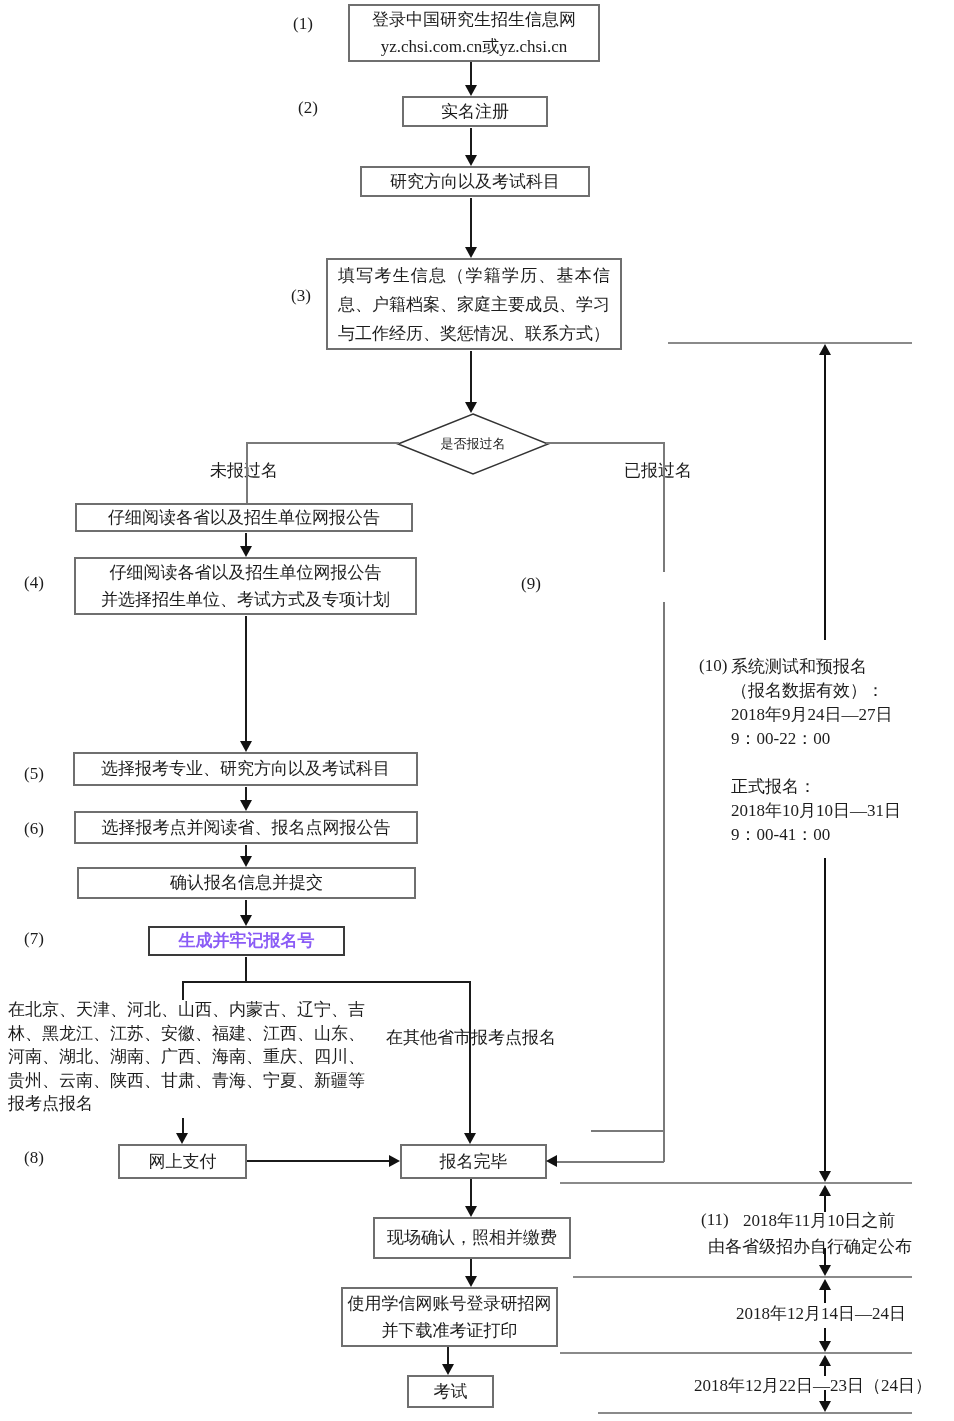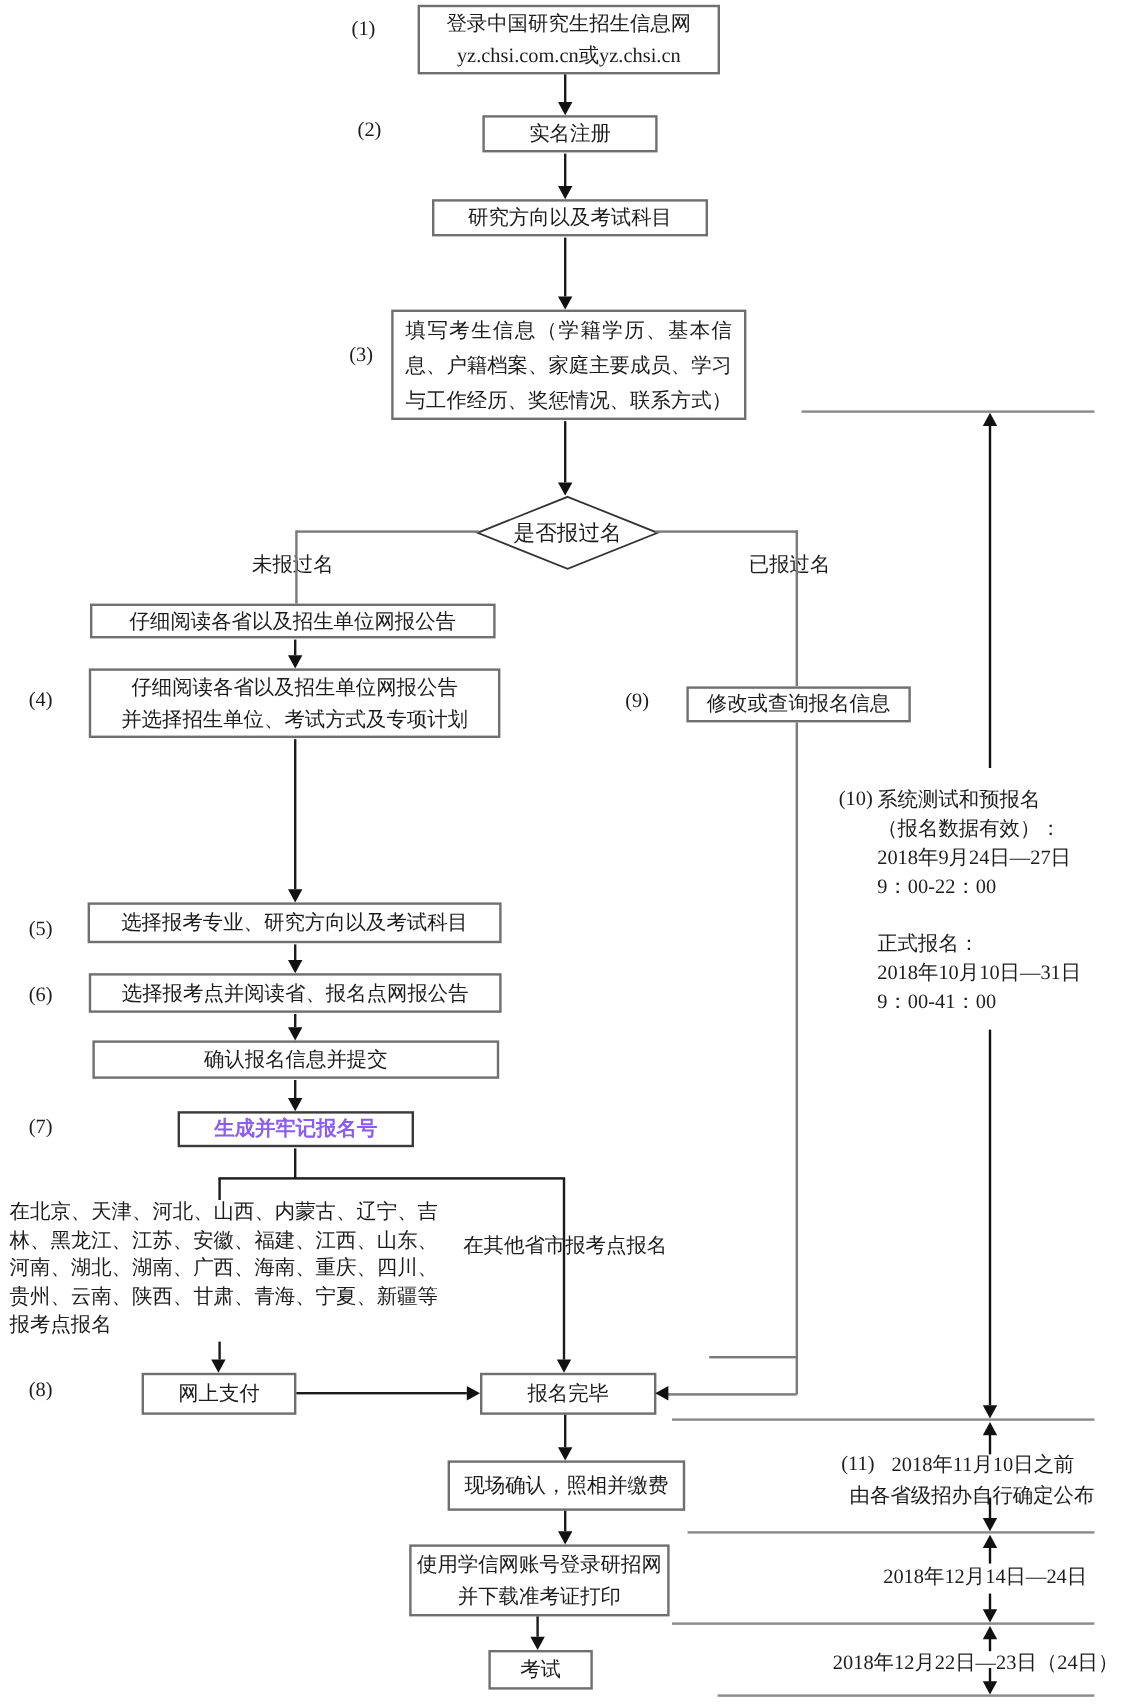--- a/index.html
+++ b/index.html
@@ -16,21 +16,21 @@
   .vl{position:absolute;width:2px;background:#1b1b1b;}
   .hl{position:absolute;height:2px;background:#1b1b1b;}
   .gray{background:#7a7a7a;}
   .tl{background:#8a8a8a;}
   .thin{width:2px;background:#111;}
   .ah{position:absolute;width:0;height:0;}
   .ah.d{border-left:6px solid transparent;border-right:6px solid transparent;border-top:11px solid #111;}
   .ah.u{border-left:6px solid transparent;border-right:6px solid transparent;border-bottom:11px solid #111;}
   .ah.r{border-top:6px solid transparent;border-bottom:6px solid transparent;border-left:11px solid #111;}
   .ah.l{border-top:6px solid transparent;border-bottom:6px solid transparent;border-right:11px solid #111;}
-  .dlabel{position:absolute;display:flex;align-items:center;justify-content:center;font-size:18px;}
+  .dlabel{position:absolute;display:flex;align-items:center;justify-content:center;font-size:13px;}
 </style>
 </head>
 <body>
 
 <div id="stage">
 
   <div class="num" style="left:293px;top:14px">(1)</div>
   <div class="num" style="left:298px;top:98px">(2)</div>
   <div class="num" style="left:291px;top:286px">(3)</div>
   <div class="num" style="left:24px;top:573px">(4)</div>
@@ -43,21 +43,20 @@
   <div class="num" style="left:701px;top:1210px">(11)</div>
 
   <div class="box" style="left:348px;top:4px;width:252px;height:58px">登录中国研究生招生信息网
 yz.chsi.com.cn或yz.chsi.cn</div>
   <div class="box" style="left:402px;top:96px;width:146px;height:31px">实名注册</div>
   <div class="box" style="left:360px;top:166px;width:230px;height:31px">研究方向以及考试科目</div>
   <div class="box leftalign" style="left:326px;top:258px;width:296px;height:92px;padding:4px 10px;line-height:29px;text-align:justify">填写考生信息（学籍学历、基本信息、户籍档案、家庭主要成员、学习与工作经历、奖惩情况、联系方式）</div>
   <div class="box" style="left:75px;top:503px;width:338px;height:29px">仔细阅读各省以及招生单位网报公告</div>
   <div class="box" style="left:74px;top:557px;width:343px;height:58px">仔细阅读各省以及招生单位网报公告
 并选择招生单位、考试方式及专项计划</div>
-  <div class="box" style="left:572px;top:572px;width:187px;height:30px">修改或查询报名信息</div>
   <div class="box" style="left:73px;top:752px;width:345px;height:34px">选择报考专业、研究方向以及考试科目</div>
   <div class="box" style="left:74px;top:811px;width:344px;height:33px">选择报考点并阅读省、报名点网报公告</div>
   <div class="box" style="left:77px;top:867px;width:339px;height:32px">确认报名信息并提交</div>
   <div class="box dark red" style="left:148px;top:926px;width:197px;height:30px">生成并牢记报名号</div>
   <div class="box" style="left:118px;top:1144px;width:129px;height:35px">网上支付</div>
   <div class="box" style="left:400px;top:1144px;width:147px;height:35px">报名完毕</div>
   <div class="box" style="left:373px;top:1217px;width:198px;height:42px">现场确认，照相并缴费</div>
   <div class="box" style="left:341px;top:1287px;width:217px;height:60px">使用学信网账号登录研招网
 并下载准考证打印</div>
   <div class="box" style="left:407px;top:1375px;width:87px;height:33px">考试</div>

